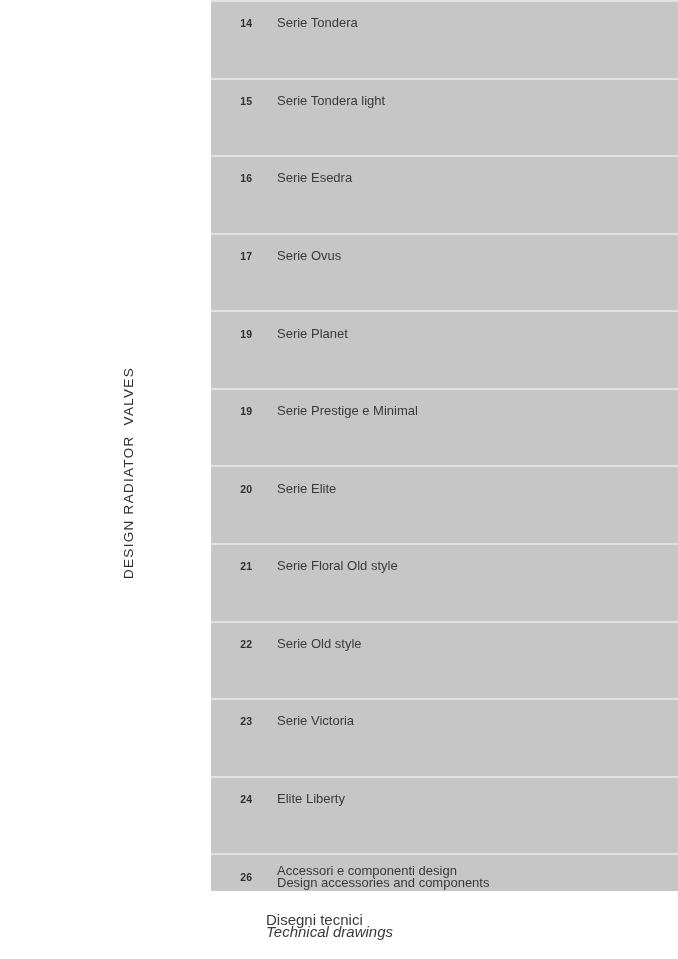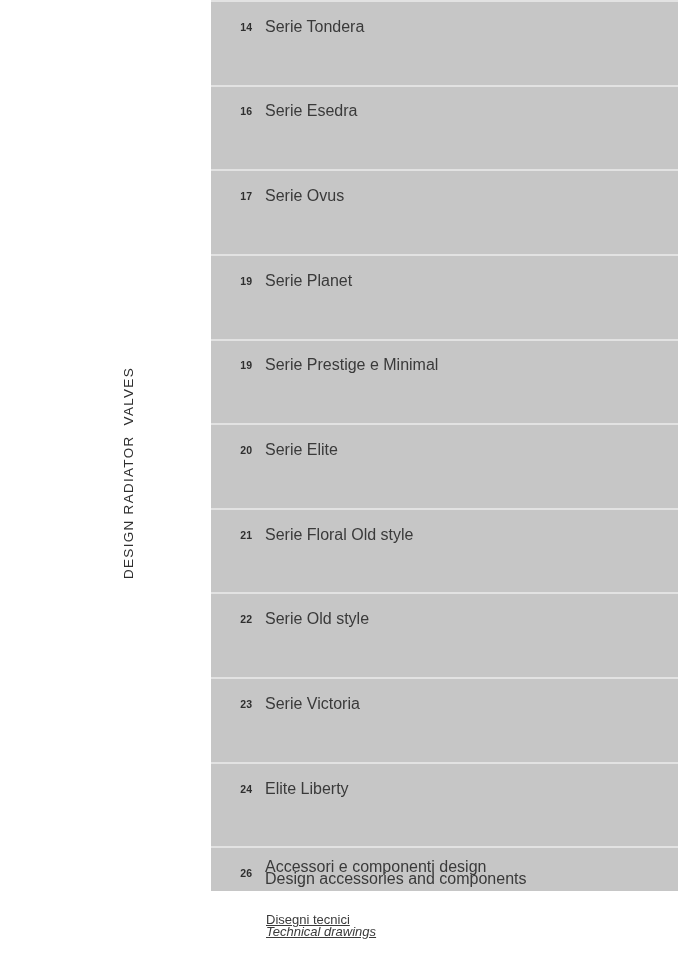--- a/index.html
+++ b/index.html
@@ -49,53 +49,59 @@
   }
   .toc-row .num {
     width: 41px;
     text-align: right;
     font-weight: 700;
     font-size: 10.5px;
     color: #2f2f2f;
     flex: 0 0 auto;
   }
   .toc-row .labels {
-    margin-left: 13px;
-    font-size: 16px;
+    margin-left: 25px;
+    font-size: 13px;
     color: #3a3a3a;
     line-height: 12px;
   }
   .toc-row .label { display: block; }
   .toc-row .label-en {
     display: block;
     color: #3a3a3a;
   }
   .footer-caption {
     position: absolute;
     left: 266px;
     top: 914px;
-    font-size: 13px;
+    font-size: 15px;
     color: #3a3a3a;
     line-height: 12px;
-    text-decoration: underline;
   }
   .footer-caption .italic { font-style: italic; }
 </style>
 </head>
 <body>
 
 <div class="page">
 
   <div class="vertical-title">DESIGN RADIATOR  VALVES</div>
 
   <div class="toc-panel">
       <div class="toc-row">
       <span class="num">14</span>
       <span class="labels">
         <span class="label">Serie Tondera</span>
+
+      </span>
+    </div>
+      <div class="toc-row">
+      <span class="num">15</span>
+      <span class="labels">
+        <span class="label">Serie Tondera light</span>
 
       </span>
     </div>
       <div class="toc-row">
       <span class="num">16</span>
       <span class="labels">
         <span class="label">Serie Esedra</span>
 
       </span>
     </div>

